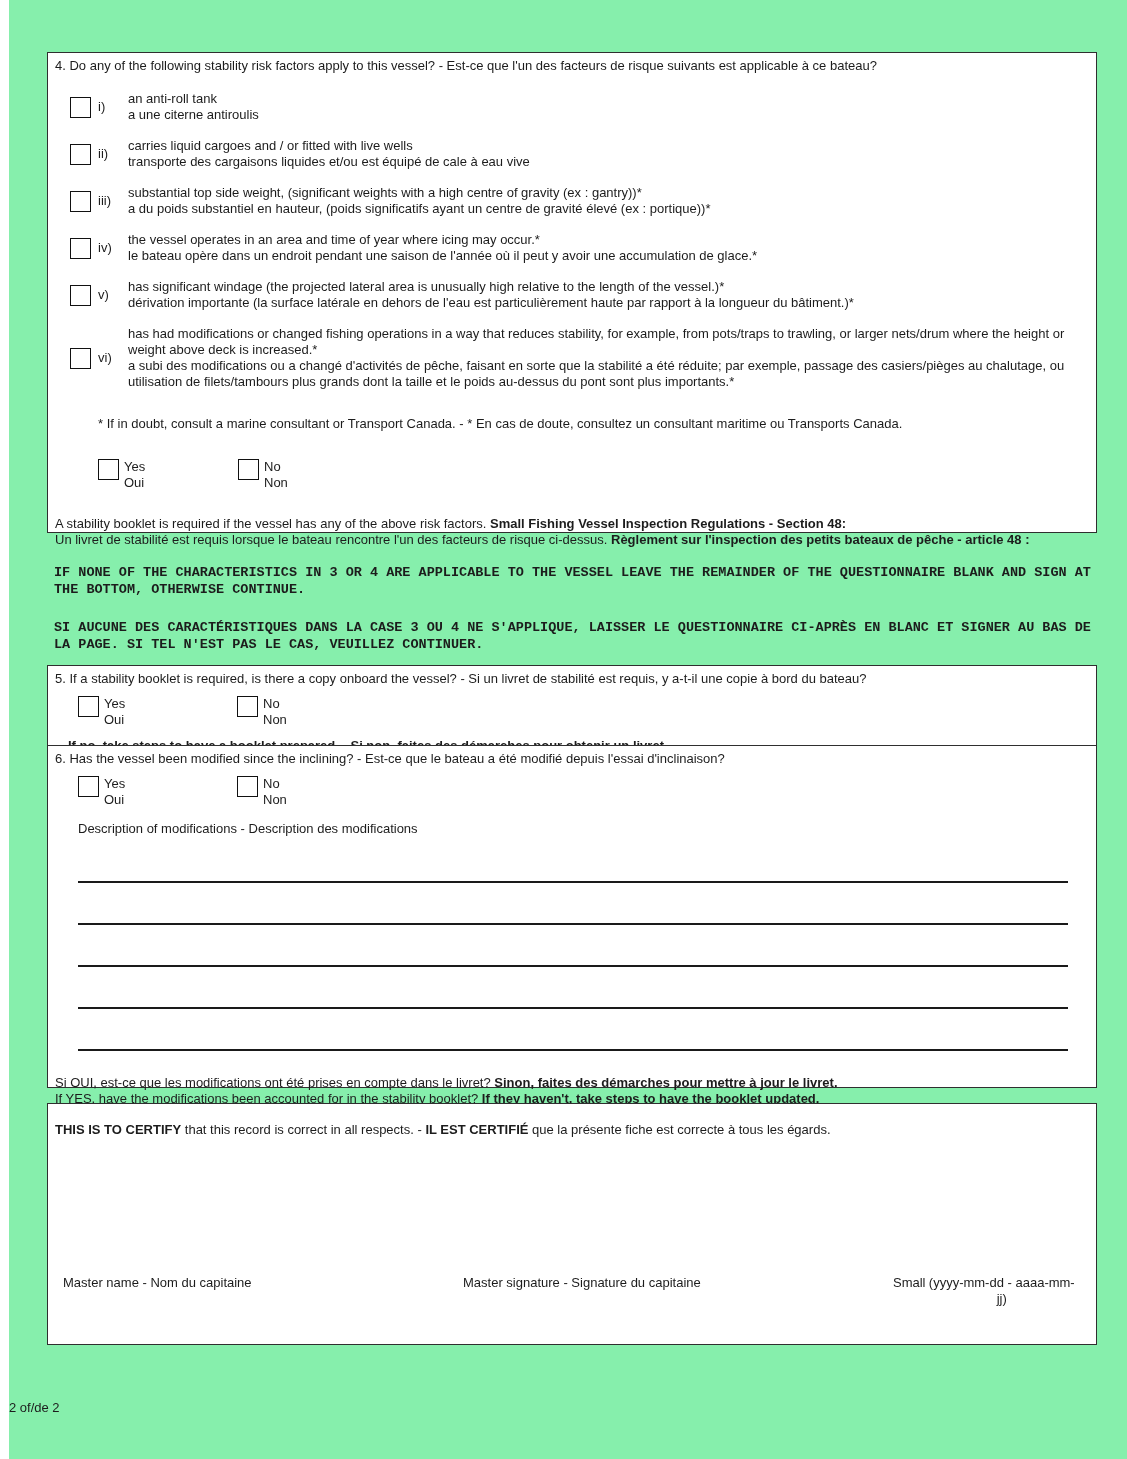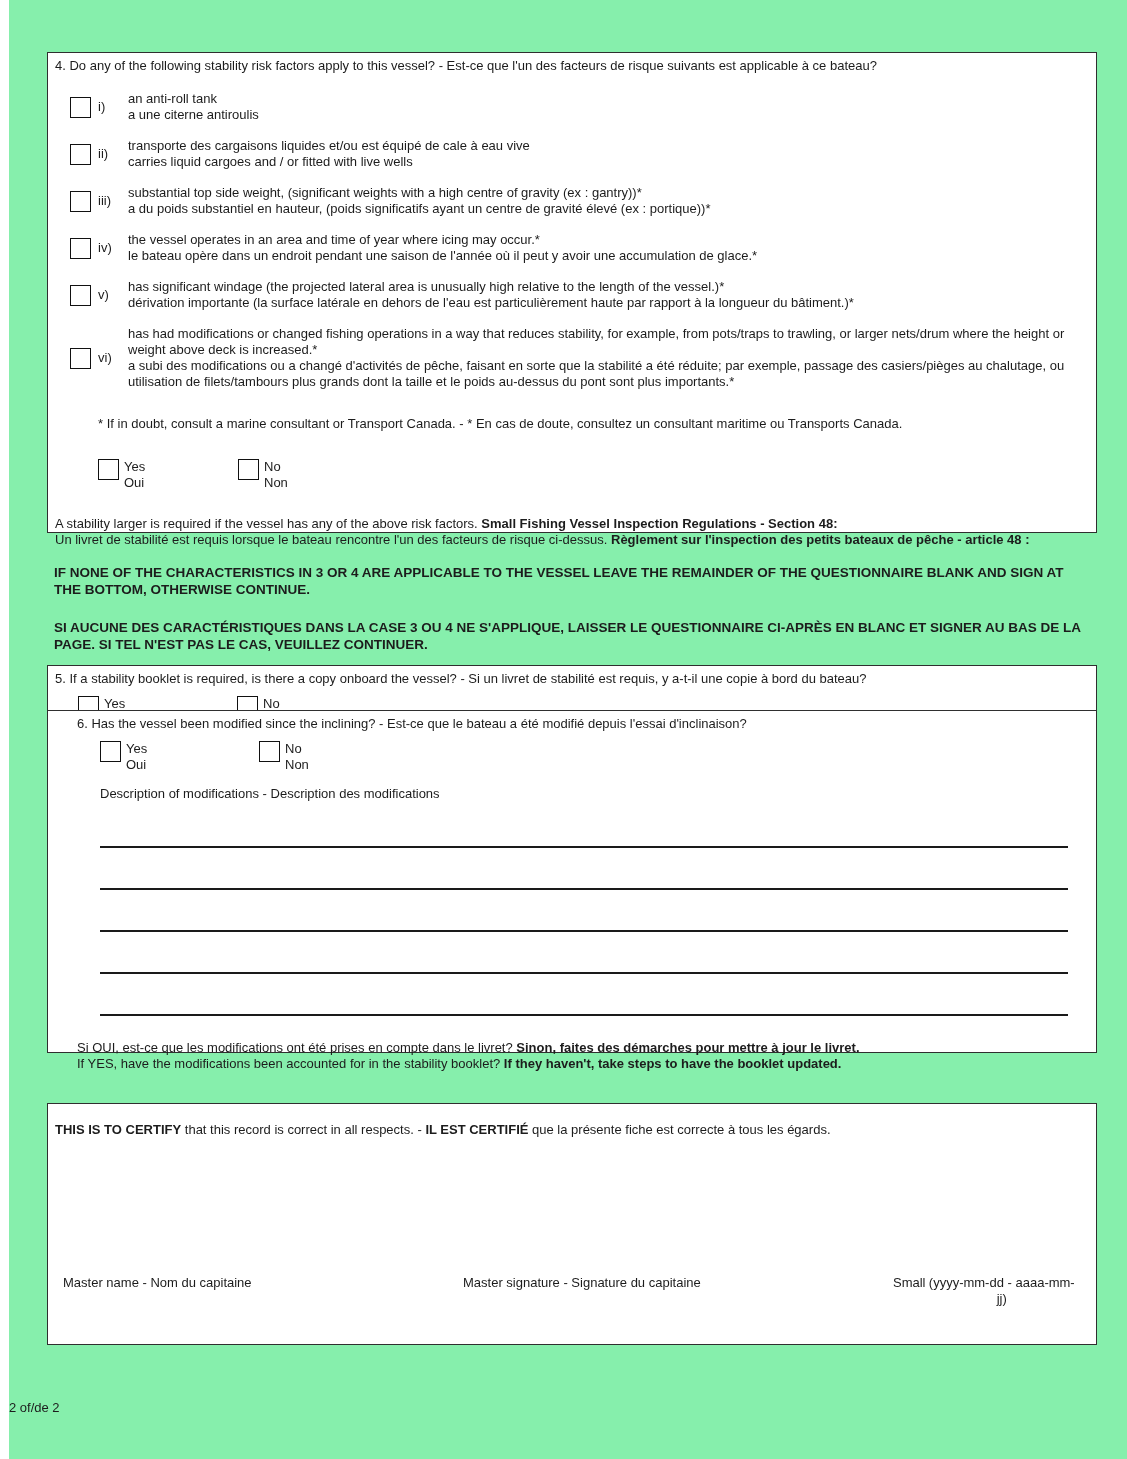--- a/index.html
+++ b/index.html
@@ -14,23 +14,23 @@
     margin-left:9px;
   }
   .box{
     position:absolute;
     border:1.5px solid #2f2f2f;
     box-sizing:border-box;
     background:#fff;
   }
   .q4box{left:38px;top:52px;width:1050px;height:481px;}
   .noticeblk{position:absolute;left:45px;top:564px;width:1040px;}
-  .noticeblk p{margin:0 0 21px 0;font-weight:bold;font-size:13.5px;line-height:17px;}
+  .noticeblk p{margin:0 0 21px 0;font-weight:bold;font-size:13.5px;line-height:17px;font-family:Liberation Mono, monospace;}
   .q5box{left:38px;top:665px;width:1050px;height:82px;}
-  .q6box{left:38px;top:710px;width:1050px;height:343px;padding-left:22px;}
+  .q6box{left:38px;top:745px;width:1050px;height:343px;}
   .certbox{left:38px;top:1103px;width:1050px;height:242px;}
   .qheader{margin:5px 8px 0 7px;}
   .items{margin-top:17px;}
   .item{display:flex;align-items:center;margin:0 14px 15px 22px;}
   .cb{
     width:19px;height:19px;flex:none;
     border:1.5px solid #111;background:#fff;display:inline-block;box-sizing:content-box;
   }
   .inum{flex:none;width:30px;padding-left:7px;}
   .itext{flex:1;}
@@ -78,22 +78,22 @@
         <span class="inum">i)</span>
         <span class="itext">
           <div>an anti-roll tank</div>
           <div>a une citerne antiroulis</div>
         </span>
       </div>
       <div class="item">
         <span class="cb"></span>
         <span class="inum">ii)</span>
         <span class="itext">
+          <div>carries liquid cargoes and / or fitted with live wells</div>
           <div>transporte des cargaisons liquides et/ou est équipé de cale à eau vive</div>
-          <div>carries liquid cargoes and / or fitted with live wells</div>
         </span>
       </div>
       <div class="item">
         <span class="cb"></span>
         <span class="inum">iii)</span>
         <span class="itext">
           <div>substantial top side weight, (significant weights with a high centre of gravity (ex : gantry))*</div>
           <div>a du poids substantiel en hauteur, (poids significatifs ayant un centre de gravité élevé (ex : portique))*</div>
         </span>
       </div>
@@ -136,21 +136,21 @@
       <span class="yn">
         <span class="cb"></span>
         <span class="yn-labels">
           <span>No</span>
           <span>Non</span>
         </span>
       </span>
     </div>
 
     <div class="closingnote">
-      <div><span>A stability larger is required if the vessel has any of the above risk factors.</span><span class="b">  Small Fishing Vessel Inspection Regulations - Section 48:</span></div>
+      <div><span>A stability booklet is required if the vessel has any of the above risk factors.</span><span class="b">  Small Fishing Vessel Inspection Regulations - Section 48:</span></div>
       <div><span>Un livret de stabilité est requis lorsque le bateau rencontre l'un des facteurs de risque ci-dessus.</span><span class="b"> Règlement sur l'inspection des petits bateaux de pêche - article 48 :</span></div>
     </div>
   </section>
 
   <div class="noticeblk">
     <p>IF NONE OF THE CHARACTERISTICS IN 3 OR 4 ARE APPLICABLE TO THE VESSEL LEAVE THE REMAINDER OF THE QUESTIONNAIRE BLANK AND SIGN AT THE BOTTOM, OTHERWISE CONTINUE.</p>
     <p>SI AUCUNE DES CARACTÉRISTIQUES DANS LA CASE 3 OU 4 NE S'APPLIQUE, LAISSER LE QUESTIONNAIRE CI-APRÈS EN BLANC ET SIGNER AU BAS DE LA PAGE. SI TEL N'EST PAS LE CAS, VEUILLEZ CONTINUER.</p>
   </div>
 
   <section class="box q5box">

